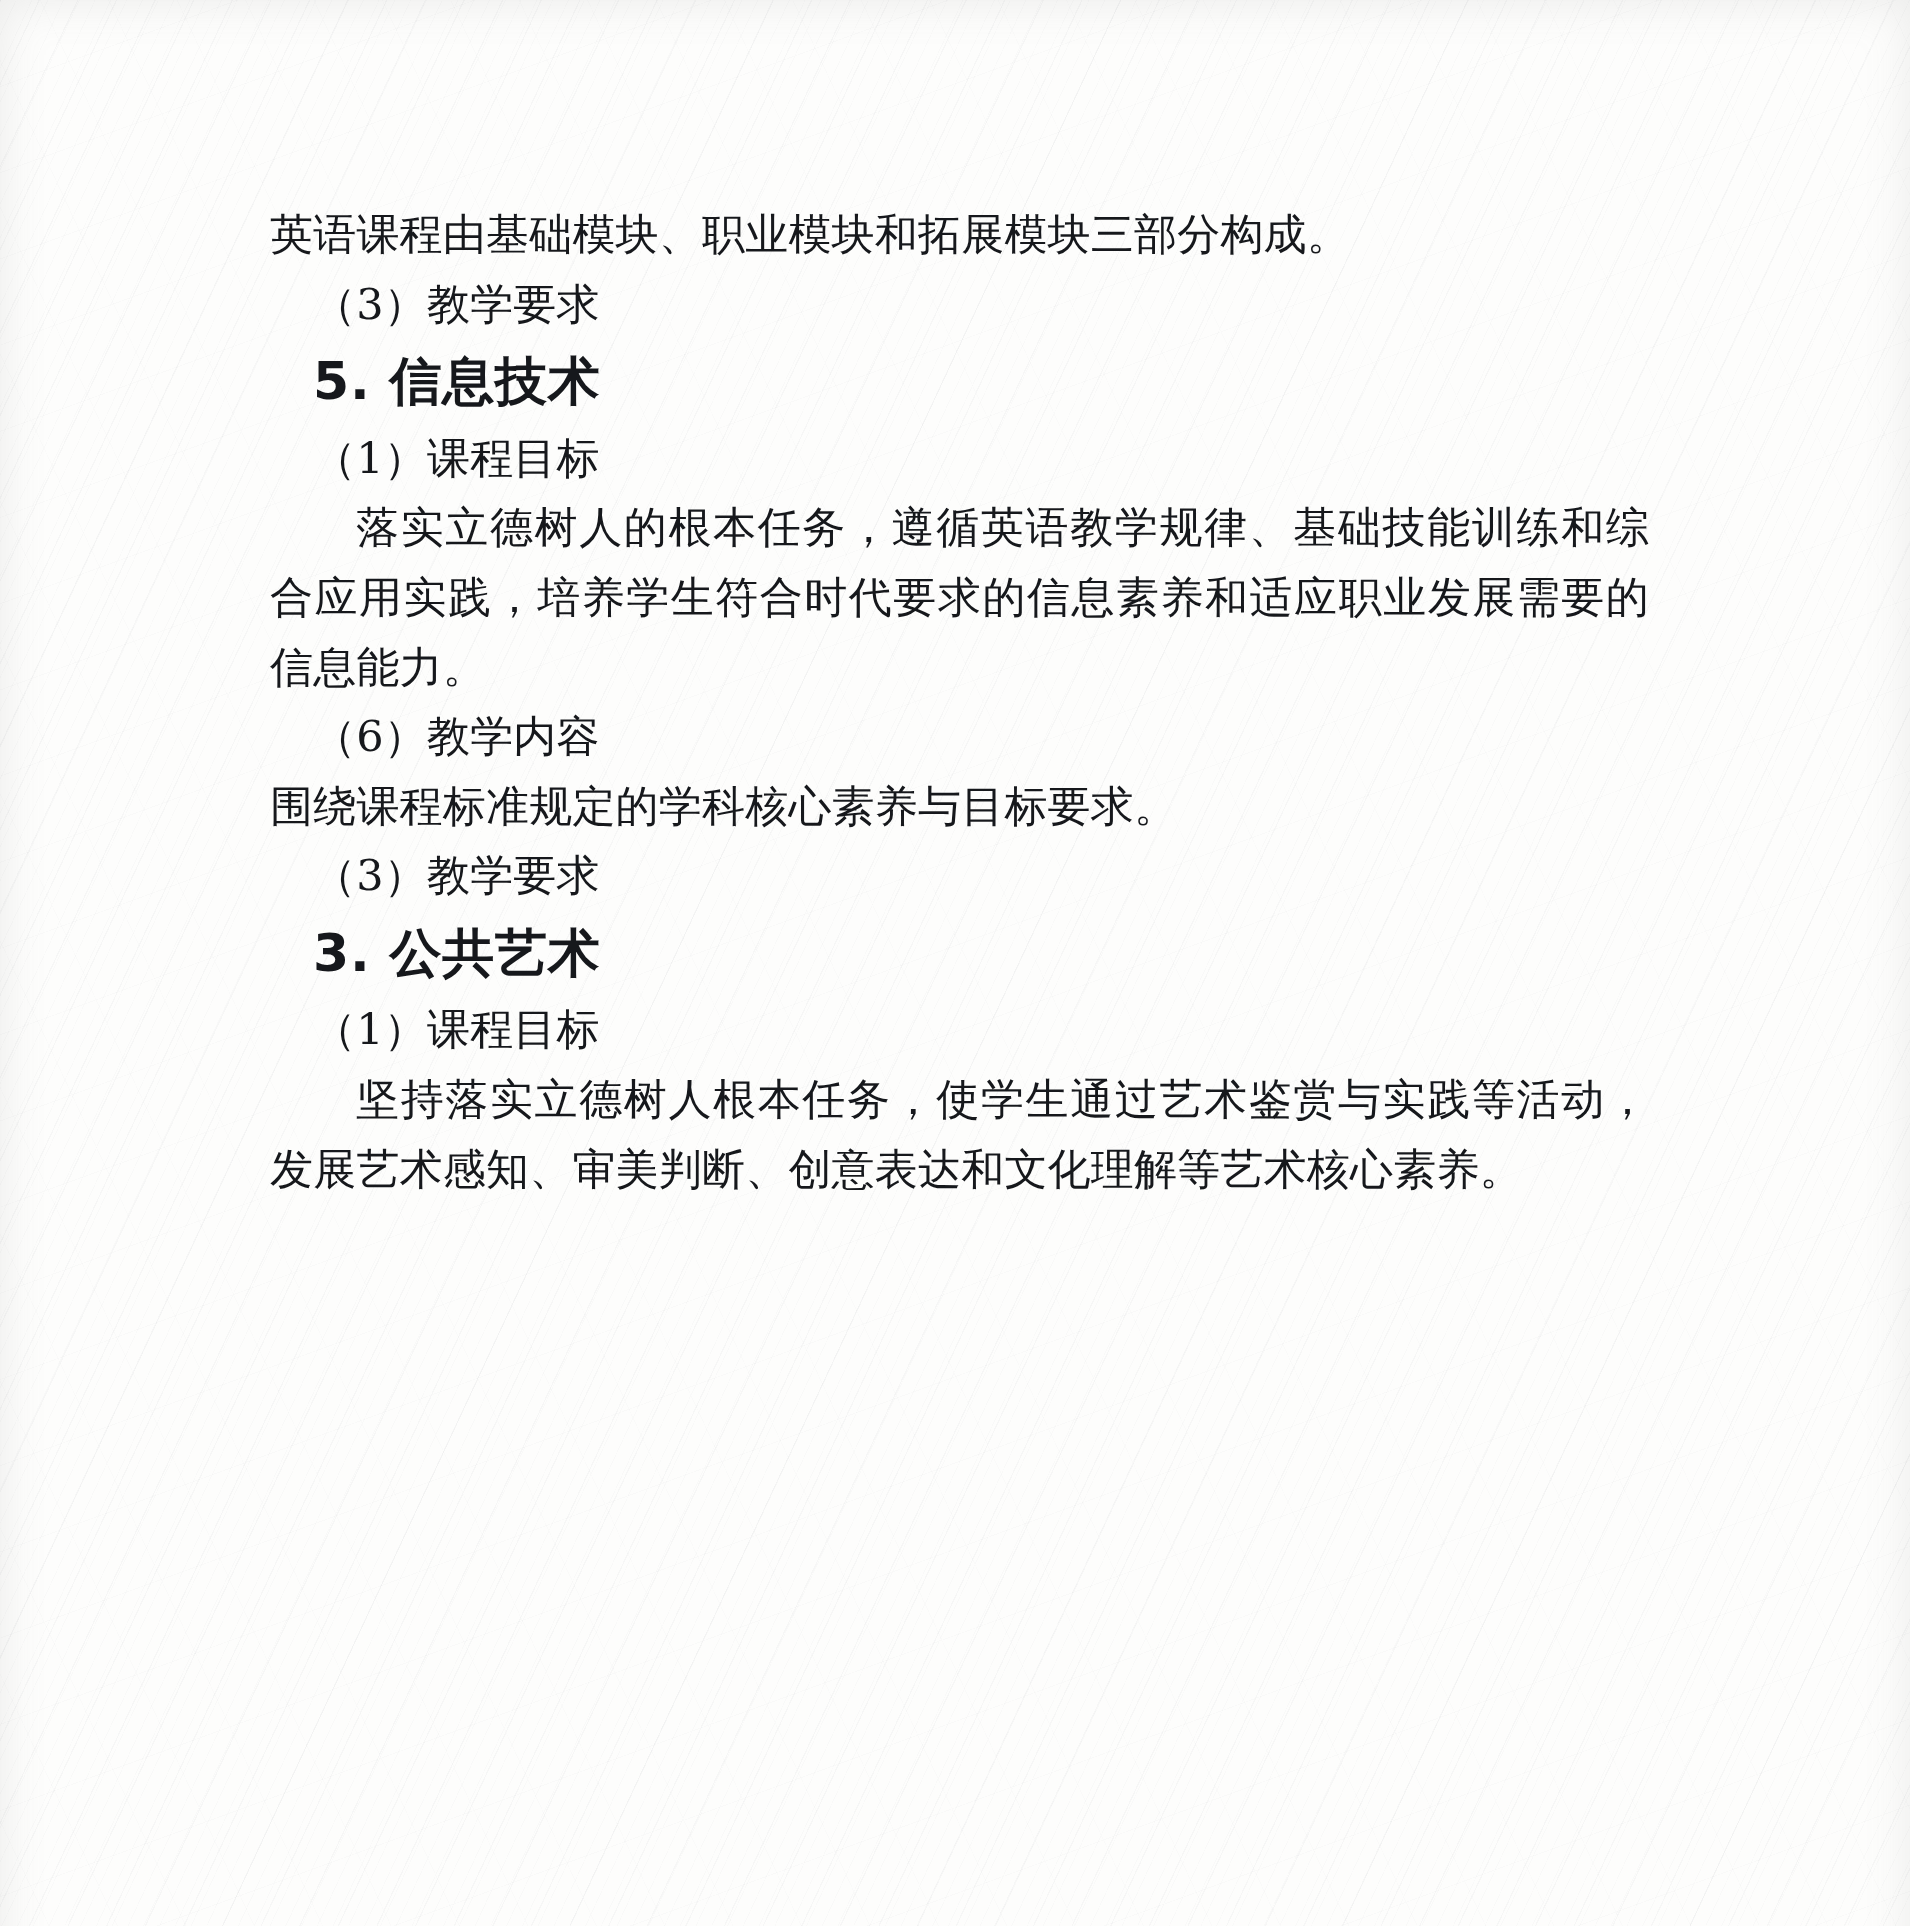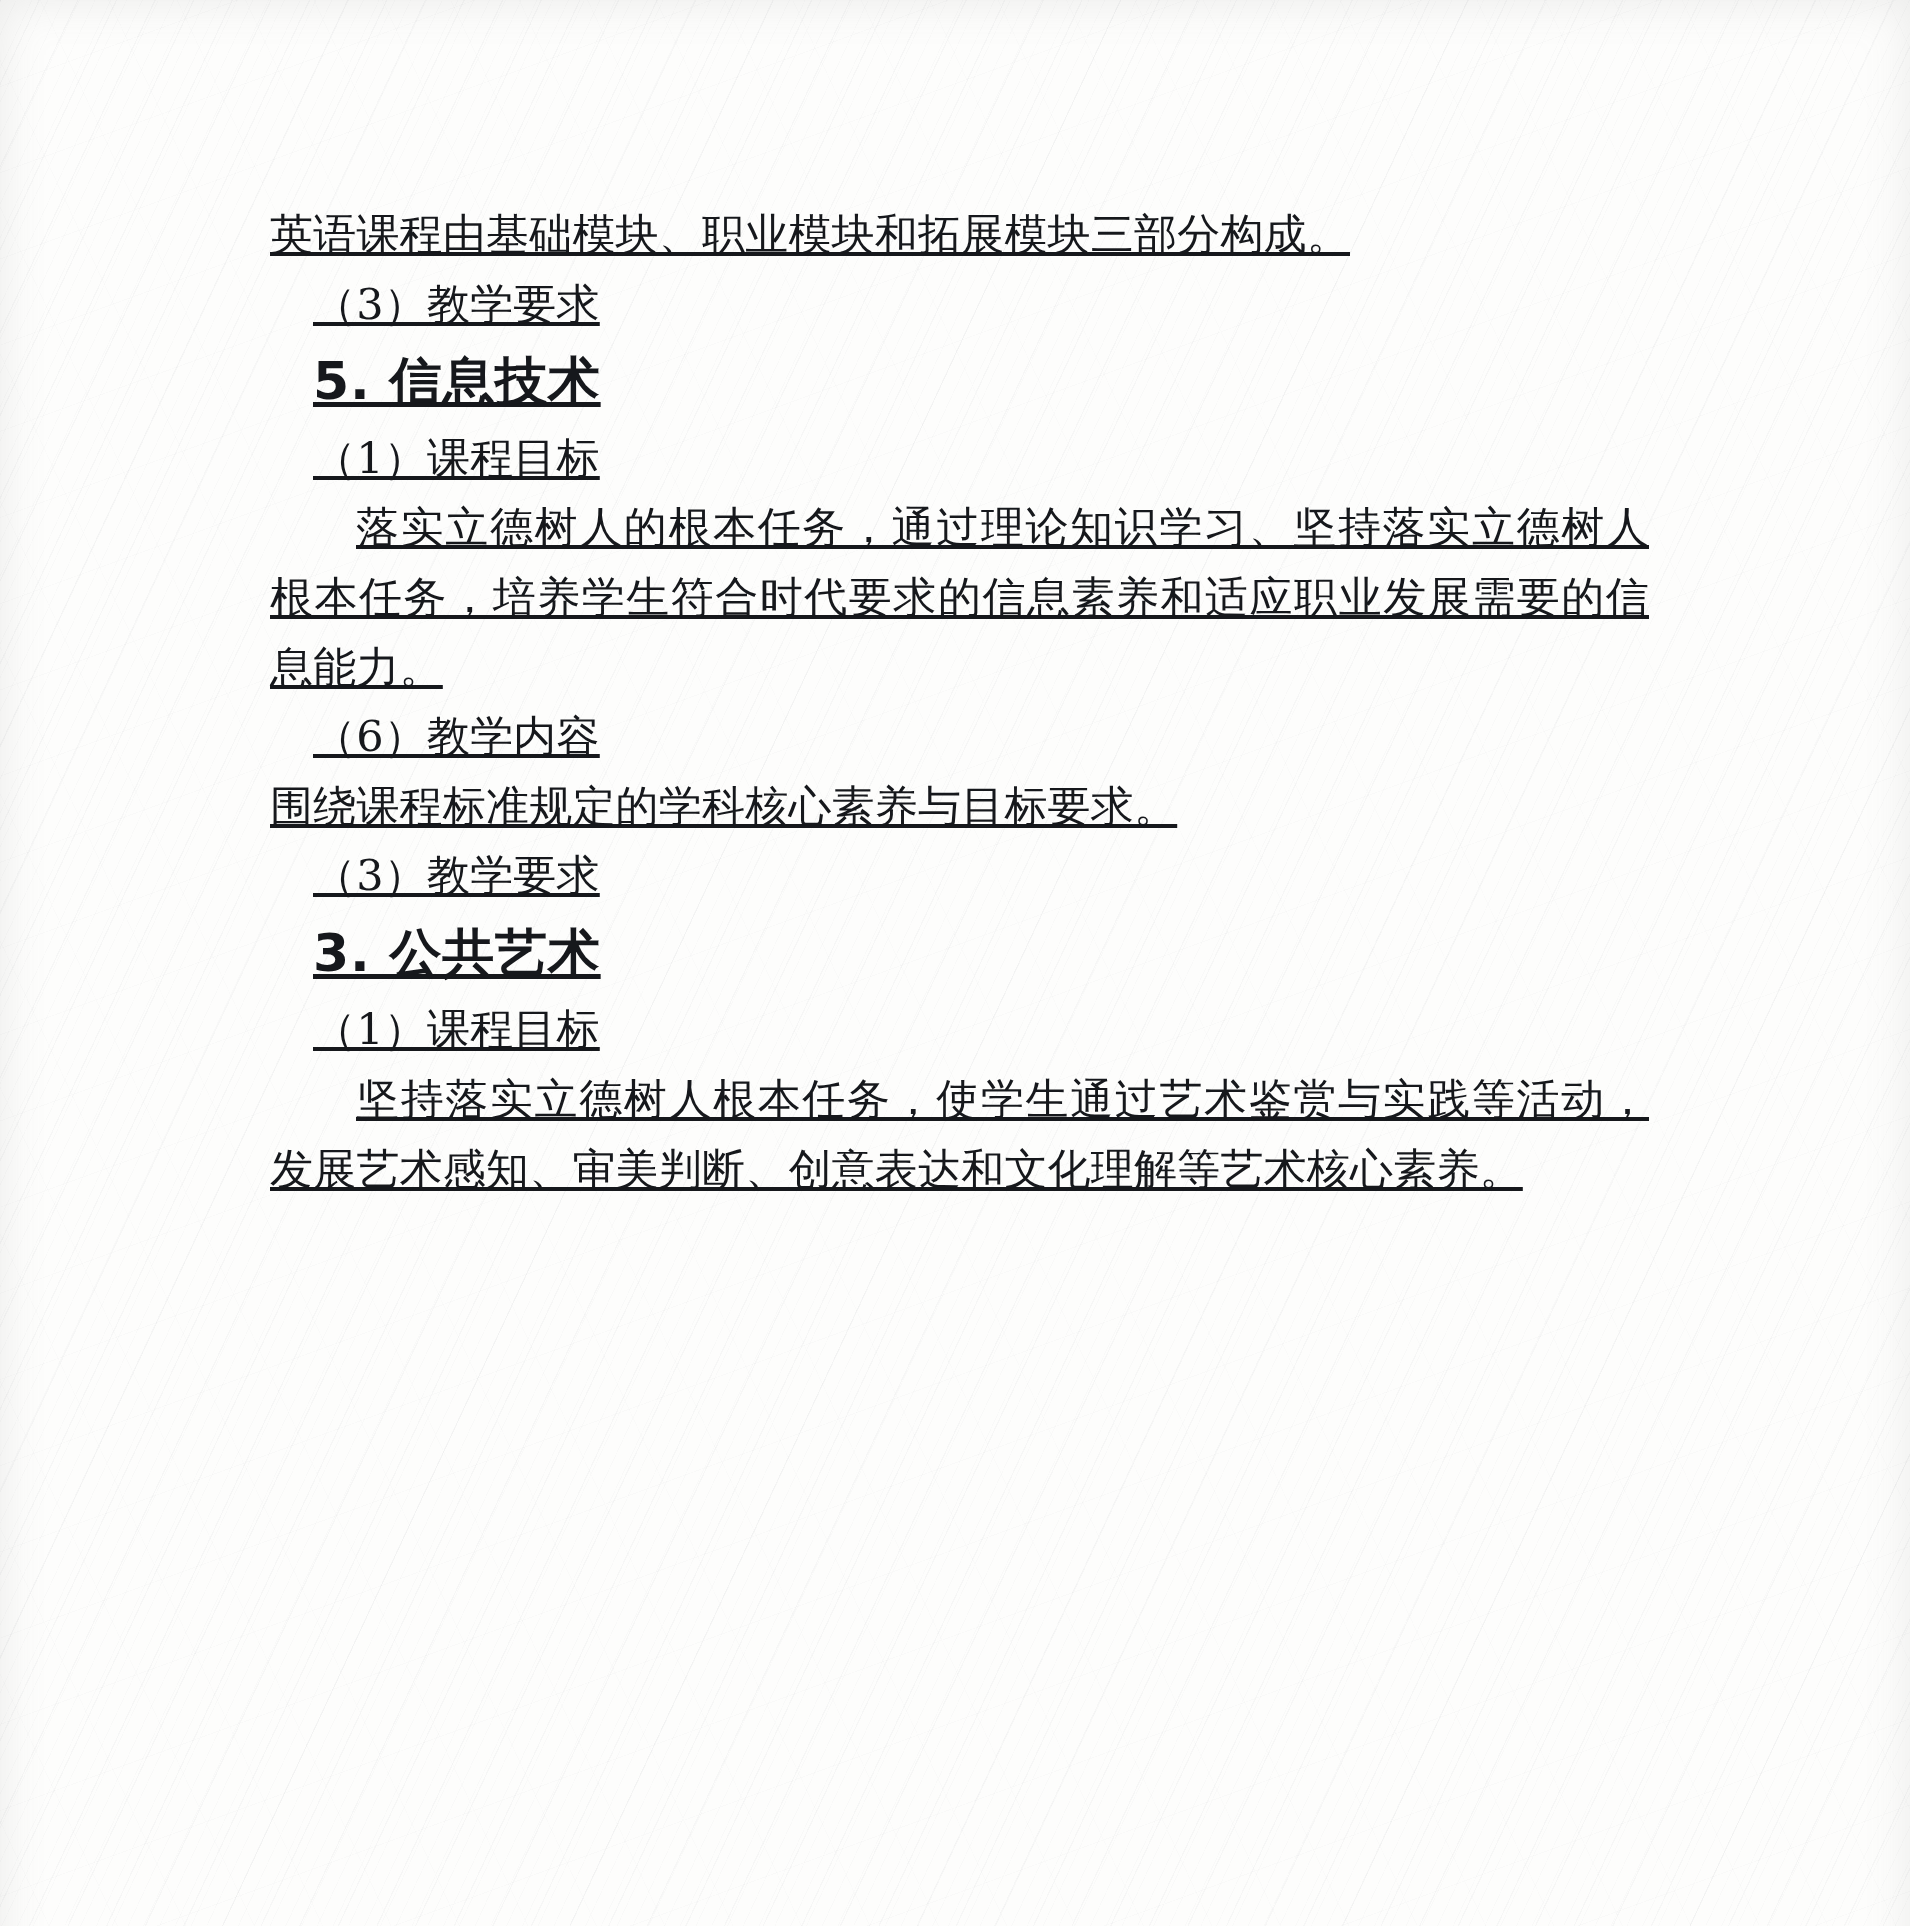--- a/index.html
+++ b/index.html
@@ -49,21 +49,20 @@
   }
 
   .para, .heading, .subline {
     font-size: 43px;
     line-height: 1.62;
     color: #16181c;
     letter-spacing: 0.2px;
     text-align: justify;
     text-justify: inter-character;
     margin: 0;
-    text-decoration: underline;
   }
   .para {
     text-indent: 86px;
   }
   .subline {
     text-indent: 43px;
   }
   .heading {
     text-indent: 43px;
     font-weight: 700;
@@ -90,21 +89,21 @@
 
     <p class="para noindent block">英语课程由基础模块、职业模块和拓展模块三部分构成。</p>
 
     <p class="subline block">（3）教学要求</p>
 
 
     <p class="heading block">5. 信息技术</p>
 
     <p class="subline block">（1）课程目标</p>
 
-    <p class="para block">落实立德树人的根本任务，通过理论知识学习、坚持落实立德树人根本任务，培养学生符合时代要求的信息素养和适应职业发展需要的信息能力。</p>
+    <p class="para block">落实立德树人的根本任务，遵循英语教学规律、基础技能训练和综合应用实践，培养学生符合时代要求的信息素养和适应职业发展需要的信息能力。</p>
 
     <p class="subline block">（6）教学内容</p>
 
     <p class="para noindent block">围绕课程标准规定的学科核心素养与目标要求。</p>
 
     <p class="subline block">（3）教学要求</p>
 
 
     <p class="heading block">3. 公共艺术</p>
 

